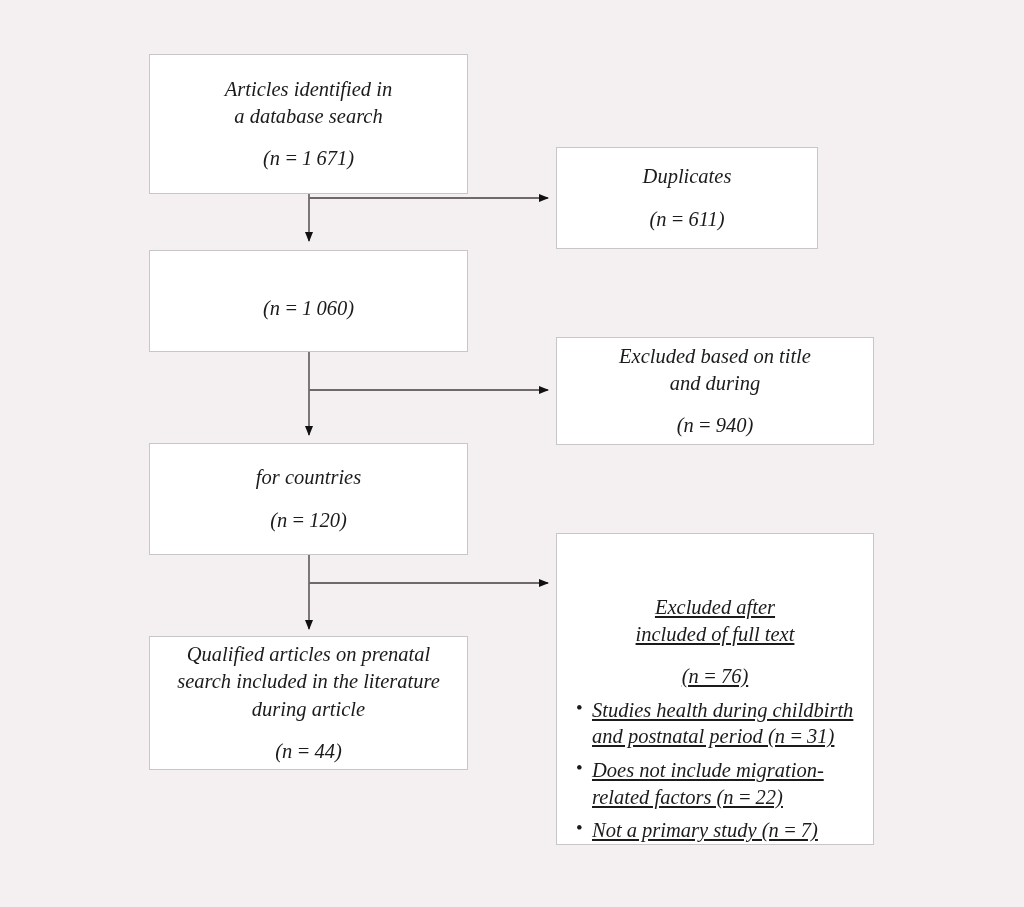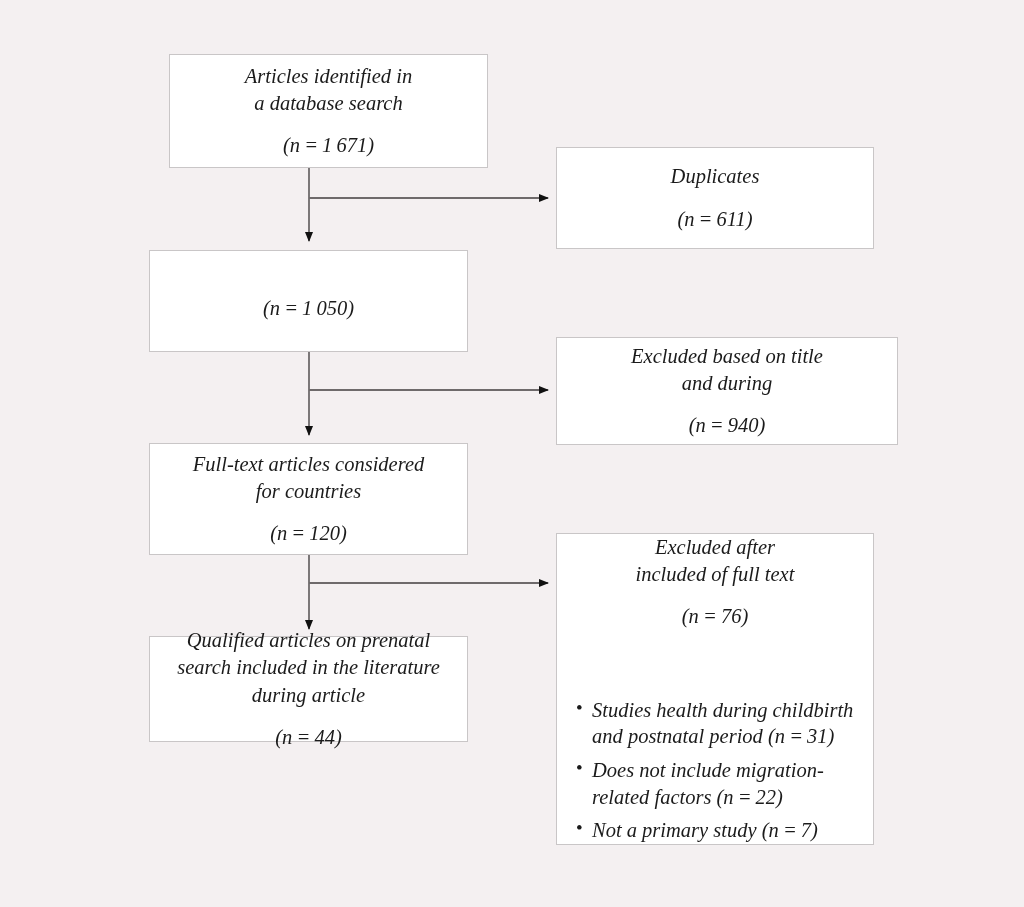--- a/index.html
+++ b/index.html
@@ -44,21 +44,22 @@
   .node .line {
     display: block;
     white-space: pre;
   }
   .node .count {
     display: block;
     white-space: pre;
     margin-top: 15px;
   }
   .node.with-list {
-    justify-content: space-between;
+    justify-content: flex-end;
+    text-decoration: underline;
   }
   .node .head {
     width: 100%;
     text-align: center;
   }
   .bullets {
     list-style: none;
     margin: 7px 0 0 0;
     padding: 0 12px 0 18px;
     width: 100%;
@@ -100,60 +101,59 @@
     <line x1="309" y1="168" x2="309" y2="241" stroke="#6e6a6b" stroke-width="1.8" marker-end="url(#arrow)"></line>
     <line x1="309" y1="198" x2="548" y2="198" stroke="#6e6a6b" stroke-width="1.8" marker-end="url(#arrow)"></line>
 
     <line x1="309" y1="352" x2="309" y2="435" stroke="#6e6a6b" stroke-width="1.8" marker-end="url(#arrow)"></line>
     <line x1="309" y1="390" x2="548" y2="390" stroke="#6e6a6b" stroke-width="1.8" marker-end="url(#arrow)"></line>
 
     <line x1="309" y1="555" x2="309" y2="629" stroke="#6e6a6b" stroke-width="1.8" marker-end="url(#arrow)"></line>
     <line x1="309" y1="583" x2="548" y2="583" stroke="#6e6a6b" stroke-width="1.8" marker-end="url(#arrow)"></line>
   </svg>
 
-  <div class="node" style="left:149px; top:54px; width:319px; height:114px;margin-left:20px;">
+  <div class="node" style="left:149px; top:54px; width:319px; height:140px;">
     <span class="line">Articles identified in</span>
     <span class="line">a database search</span>
     <span class="count">(n = 1 671)</span>
   </div>
 
-  <div class="node" style="left:556px; top:147px; width:318px; height:102px;">
+  <div class="node" style="left:556px; top:147px; width:262px; height:102px;">
     <span class="line">Duplicates</span>
     <span class="count">(n = 611)</span>
   </div>
 
   <div class="node" style="left:149px; top:250px; width:319px; height:102px;">
-    <span class="count">(n = 1 050)</span>
+    <span class="count">(n = 1 060)</span>
   </div>
 
-  <div class="node" style="left:556px; top:337px; width:342px; height:108px;font-style:italic;">
+  <div class="node" style="left:556px; top:337px; width:318px; height:108px;font-style:italic;">
     <span class="line">Excluded based on title</span>
     <span class="line">and during</span>
     <span class="count">(n = 940)</span>
   </div>
 
   <div class="node" style="left:149px; top:443px; width:319px; height:112px;">
-    <span class="line">Full-text articles considered</span>
     <span class="line">for countries</span>
     <span class="count">(n = 120)</span>
   </div>
 
   <div class="node with-list" style="left:556px; top:533px; width:318px; height:312px;">
     <div class="head">
       <span class="line">Excluded after</span>
       <span class="line">included of full text</span>
       <span class="count">(n = 76)</span>
     </div>
     <ul class="bullets">
       <li>Studies health during childbirth and postnatal period (n = 31)</li>
       <li>Does not include migration-related factors (n = 22)</li>
       <li>Not a primary study (n = 7)</li>
     </ul>
   </div>
 
-  <div class="node" style="left:149px; top:636px; width:319px; height:106px;">
+  <div class="node" style="left:149px; top:636px; width:319px; height:134px;">
     <span class="line">Qualified articles on prenatal</span>
     <span class="line">search included in the literature</span>
     <span class="line">during article</span>
     <span class="count">(n = 44)</span>
   </div>
 
 </div>
 
 </body></html>

